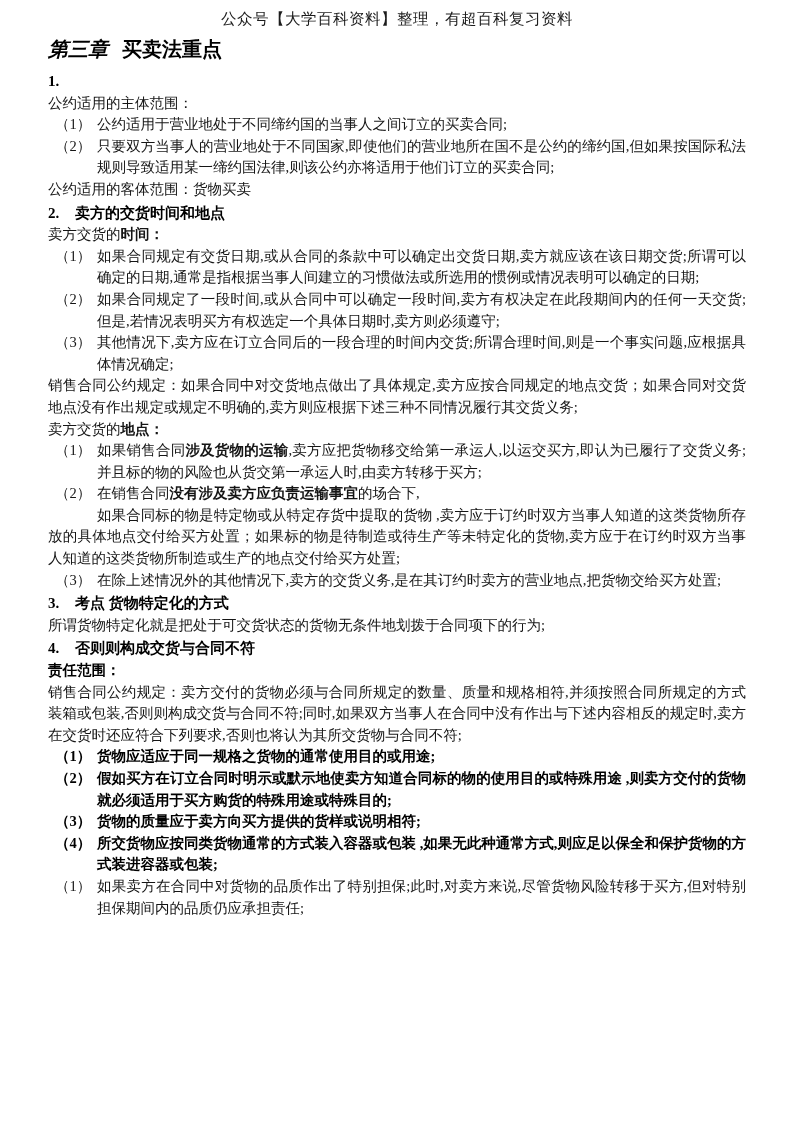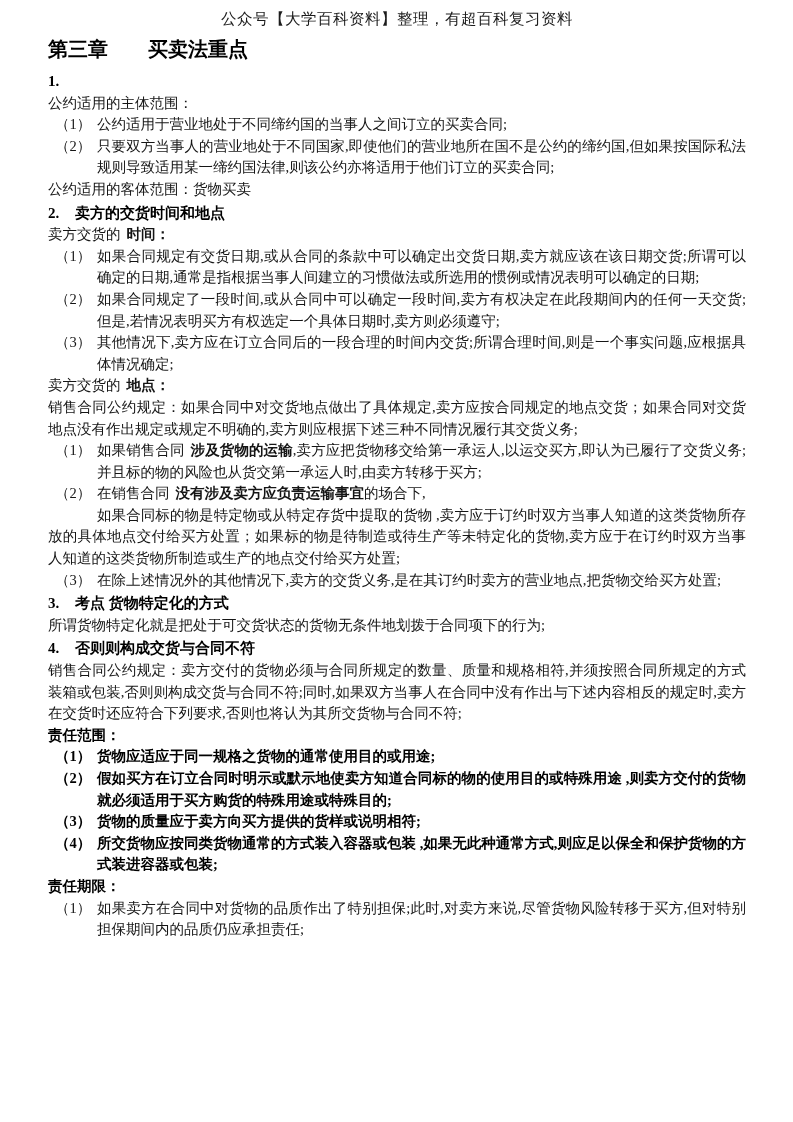--- a/index.html
+++ b/index.html
@@ -22,33 +22,33 @@
     margin-bottom: 4px;
   }
   .para { margin: 0; }
   .chapter {
     font-size: 20px;
     font-weight: bold;
     line-height: 26px;
     margin: 6px 0 9px 0;
     color: #000;
   }
-  .chapter .chap-no { margin-right: 40px; }
+  .chapter .chap-no { margin-right: 14px; font-style: italic; }
   .sec-h {
     display: flex;
     font-weight: bold;
     font-size: 15px;
     color: #000;
     margin-top: 2px;
   }
   .sec-h .sec-no { width: 27px; flex: 0 0 27px; }
   .item { display: flex; padding-left: 7px; }
   .item .num { width: 42px; flex: 0 0 42px; }
   .item .txt { flex: 1; text-align: justify; }
-  .em { font-weight: bold; margin-left: 6px; }
+  .em { font-weight: bold; }
   .bold { font-weight: bold; color: #000; }
   .indent-first { text-indent: 49px; }
 </style>
 </head>
 <body>
 
 <div class="page">
 
   <div class="header">公众号【大学百科资料】整理，有超百科复习资料</div>
 
@@ -83,22 +83,22 @@
       <span class="txt">如果合同规定有交货日期,或从合同的条款中可以确定出交货日期,卖方就应该在该日期交货;所谓可以确定的日期,通常是指根据当事人间建立的习惯做法或所选用的惯例或情况表明可以确定的日期;</span>
     </div>
     <div class="item">
       <span class="num">（2）</span>
       <span class="txt">如果合同规定了一段时间,或从合同中可以确定一段时间,卖方有权决定在此段期间内的任何一天交货;但是,若情况表明买方有权选定一个具体日期时,卖方则必须遵守;</span>
     </div>
     <div class="item">
       <span class="num">（3）</span>
       <span class="txt">其他情况下,卖方应在订立合同后的一段合理的时间内交货;所谓合理时间,则是一个事实问题,应根据具体情况确定;</span>
     </div>
+    <p class="para">销售合同公约规定：如果合同中对交货地点做出了具体规定,卖方应按合同规定的地点交货；如果合同对交货地点没有作出规定或规定不明确的,卖方则应根据下述三种不同情况履行其交货义务;</p>
     <p class="para"><span>卖方交货的</span><span class="em">地点：</span></p>
-    <p class="para">销售合同公约规定：如果合同中对交货地点做出了具体规定,卖方应按合同规定的地点交货；如果合同对交货地点没有作出规定或规定不明确的,卖方则应根据下述三种不同情况履行其交货义务;</p>
     <div class="item">
       <span class="num">（1）</span>
       <span class="txt"><span>如果销售合同</span><span class="em">涉及货物的运输</span><span>,卖方应把货物移交给第一承运人,以运交买方,即认为已履行了交货义务;并且标的物的风险也从货交第一承运人时,由卖方转移于买方;</span></span>
     </div>
     <div class="item">
       <span class="num">（2）</span>
       <span class="txt"><span>在销售合同</span><span class="em">没有涉及卖方应负责运输事宜</span><span>的场合下,</span></span>
     </div>
     <p class="para indent-first">如果合同标的物是特定物或从特定存货中提取的货物 ,卖方应于订约时双方当事人知道的这类货物所存放的具体地点交付给买方处置；如果标的物是待制造或待生产等未特定化的货物,卖方应于在订约时双方当事人知道的这类货物所制造或生产的地点交付给买方处置;</p>
     <div class="item">
@@ -109,38 +109,37 @@
     <div class="sec-h">
       <span class="sec-no">3.</span>
       <span>考点 货物特定化的方式</span>
     </div>
     <p class="para">所谓货物特定化就是把处于可交货状态的货物无条件地划拨于合同项下的行为;</p>
 
     <div class="sec-h">
       <span class="sec-no">4.</span>
       <span>否则则构成交货与合同不符</span>
     </div>
+    <p class="para bold">责任范围：</p>
     <p class="para">销售合同公约规定：卖方交付的货物必须与合同所规定的数量、质量和规格相符,并须按照合同所规定的方式装箱或包装,否则则构成交货与合同不符;同时,如果双方当事人在合同中没有作出与下述内容相反的规定时,卖方在交货时还应符合下列要求,否则也将认为其所交货物与合同不符;</p>
-    <p class="para bold">责任范围：</p>
     <div class="item bold">
       <span class="num">（1）</span>
       <span class="txt">货物应适应于同一规格之货物的通常使用目的或用途;</span>
     </div>
     <div class="item bold">
       <span class="num">（2）</span>
       <span class="txt">假如买方在订立合同时明示或默示地使卖方知道合同标的物的使用目的或特殊用途 ,则卖方交付的货物就必须适用于买方购货的特殊用途或特殊目的;</span>
     </div>
     <div class="item bold">
       <span class="num">（3）</span>
       <span class="txt">货物的质量应于卖方向买方提供的货样或说明相符;</span>
     </div>
     <div class="item bold">
       <span class="num">（4）</span>
       <span class="txt">所交货物应按同类货物通常的方式装入容器或包装 ,如果无此种通常方式,则应足以保全和保护货物的方式装进容器或包装;</span>
     </div>
-    <p class="para bold">责任期限：</p>
     <div class="item">
       <span class="num">（1）</span>
       <span class="txt">如果卖方在合同中对货物的品质作出了特别担保;此时,对卖方来说,尽管货物风险转移于买方,但对特别担保期间内的品质仍应承担责任;</span>
     </div>
 
   </div>
 </div>
 
 </body></html>

